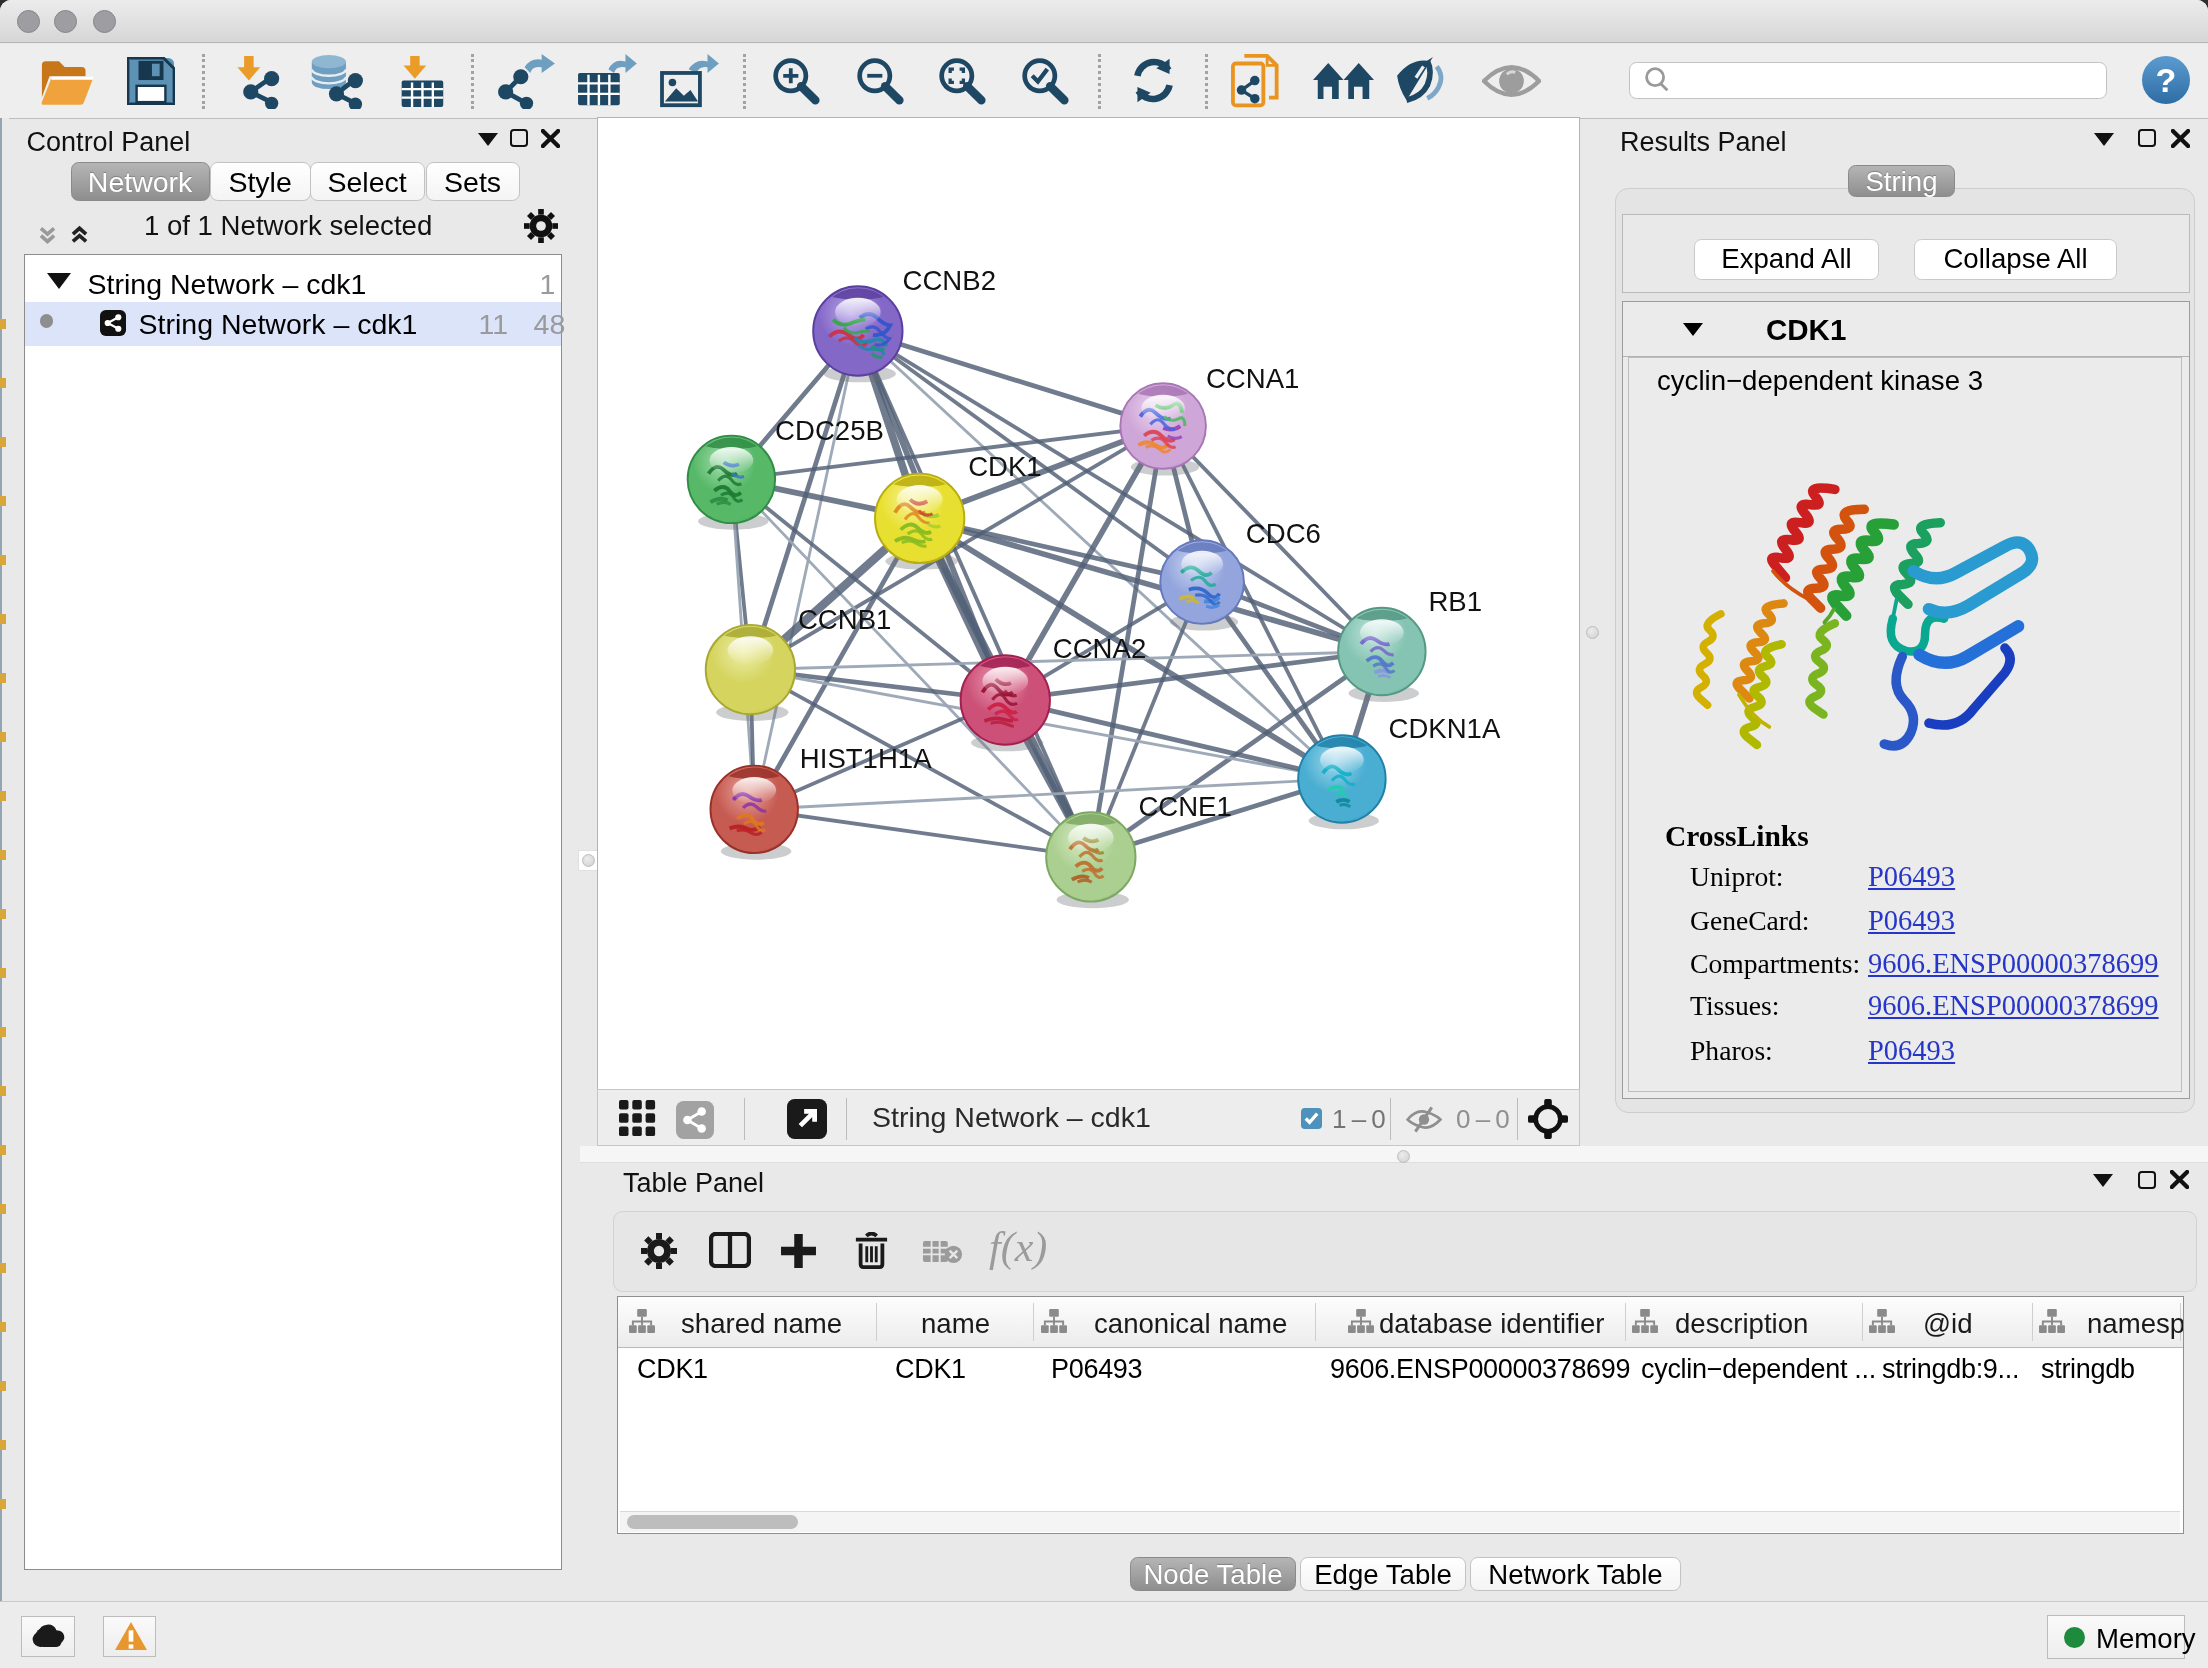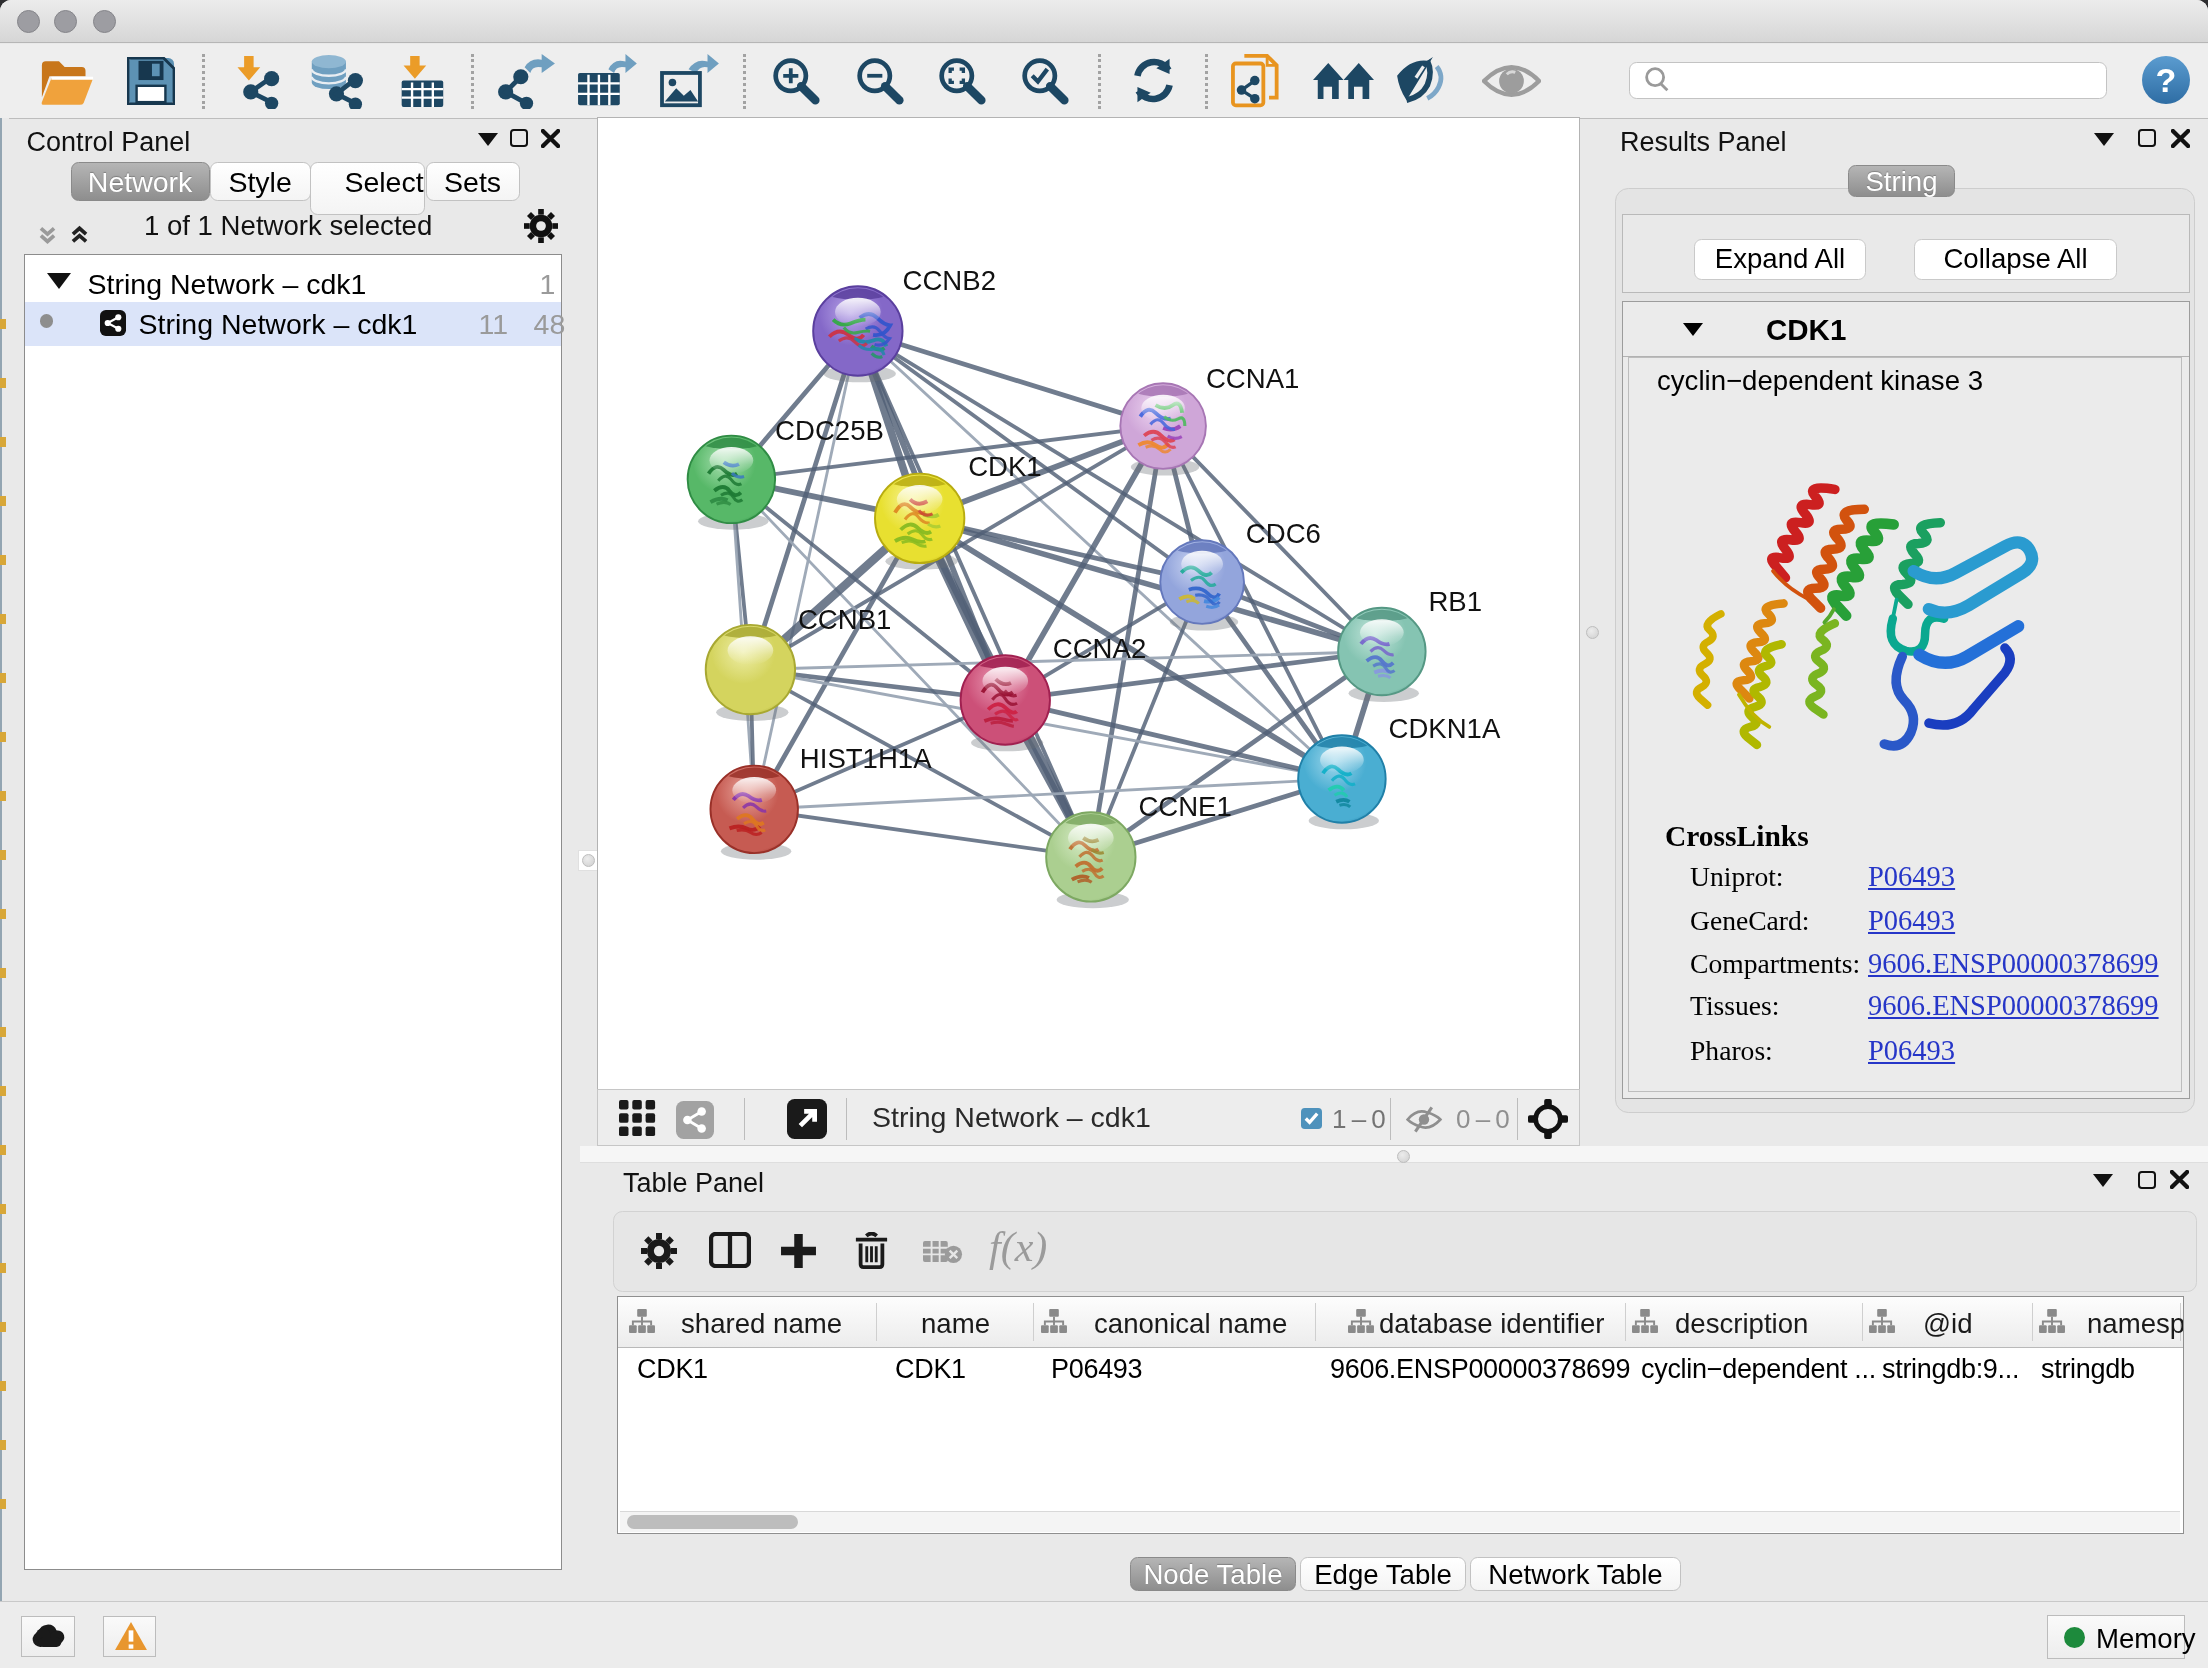--- a/index.html
+++ b/index.html
@@ -259,21 +259,21 @@
 
   <div id="cpanel">
     <div class="phead-title" style="left:19px;top:8.6px">Control Panel</div>
     <div class="ctrl-tri" style="left:470px;top:15px"></div>
     <div class="ctrl-sq" style="left:502px;top:11.4px"></div>
     <svg style="position:absolute;left:533px;top:10.5px" width="19" height="19" viewBox="0 0 20 20">
       <path d="M2 2 L18 18 M18 2 L2 18" stroke="#111" stroke-width="4.5" stroke-linecap="round"></path>
       </svg>
     <div class="tab sel" style="left:63px;top:44px;width:139px;height:39px;line-height:39px;">Network</div>
     <div class="tab" style="left:202px;top:44px;width:101px;height:39px;line-height:39px;">Style</div>
-    <div class="tab" style="left:302px;top:44px;width:115px;height:53px;line-height:39px;text-align:right;">Select</div>
+    <div class="tab" style="left:302px;top:44px;width:115px;height:39px;line-height:39px;">Select</div>
     <div class="tab" style="left:418px;top:44px;width:94px;height:39px;line-height:39px;">Sets</div>
 
     <svg style="position:absolute;left:26px;top:107px" width="27" height="23" viewBox="0 0 32 28">
       <path d="M8 4 L16 11 L24 4 M8 13 L16 20 L24 13" fill="none" stroke="#9a9a9a" stroke-width="4.5"></path>
       </svg>
     <svg style="position:absolute;left:58px;top:107px" width="27" height="23" viewBox="0 0 32 28">
       <path d="M8 11 L16 4 L24 11 M8 20 L16 13 L24 20" fill="none" stroke="#222" stroke-width="4.5"></path>
       </svg>
     <div style="position:absolute;left:133px;top:92px;width:295px;text-align:center;font-size:27.6px;color:#111;">1 of 1 Network selected</div>
     <svg style="position:absolute;left:516px;top:91px" width="34" height="34" viewBox="0 0 42 42">
@@ -749,21 +749,21 @@
   <div id="rpanel">
     <div class="phead-title" style="left:38px;top:8.6px">Results Panel</div>
     <div class="ctrl-tri" style="left:512px;top:15px"></div>
     <div class="ctrl-sq" style="left:556px;top:11.4px"></div>
     <svg style="position:absolute;left:589px;top:10.5px" width="19" height="19" viewBox="0 0 20 20">
       <path d="M2 2 L18 18 M18 2 L2 18" stroke="#111" stroke-width="4.5" stroke-linecap="round"></path>
       </svg>
     <div id="rcontainer"></div>
     <div class="tab sel" id="stringtab" style="line-height:32px;font-size:27.6px;">String</div>
     <div id="expbox">
-      <div class="wbtn" style="left:71px;top:24px;width:172px;line-height:38px;">Expand All</div>
+      <div class="wbtn" style="left:71px;top:24px;width:185px;line-height:38px;">Expand All</div>
       <div class="wbtn" style="left:291px;top:24px;width:203px;line-height:38px;">Collapse All</div>
     </div>
     <div id="cdkbox">
       <div style="position:absolute;left:0;top:0;width:100%;height:55px;border-bottom:1.9px solid #b2b2b2;box-sizing:border-box;">
         <div class="ctrl-tri" style="left:60px;top:21px;border-top-color:#000"></div>
         <div style="position:absolute;left:143px;top:10.5px;font-size:29.5px;font-weight:bold;">CDK1</div>
       </div>
       <div style="position:absolute;left:4.8px;top:55px;width:554px;height:735px;border:1.9px solid #bdbdbd;box-sizing:border-box;"></div>
       <div style="position:absolute;left:34px;top:63px;font-size:27.6px;">cyclin−dependent kinase 3</div>
 

